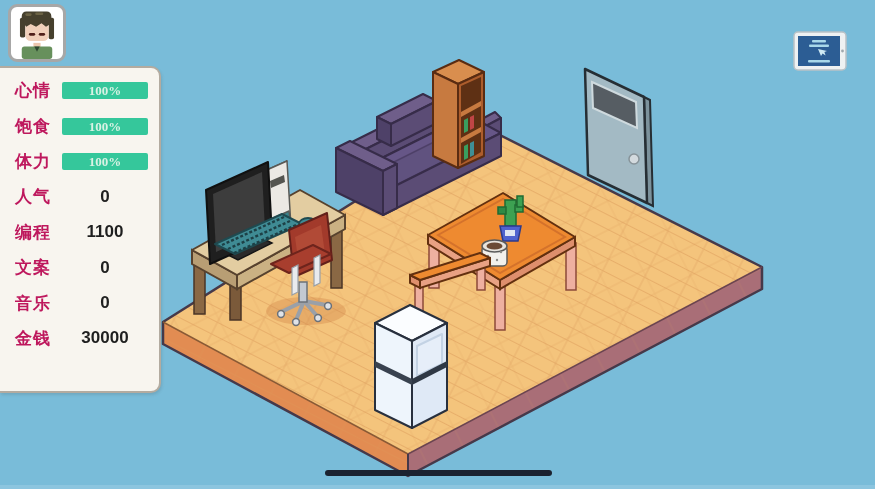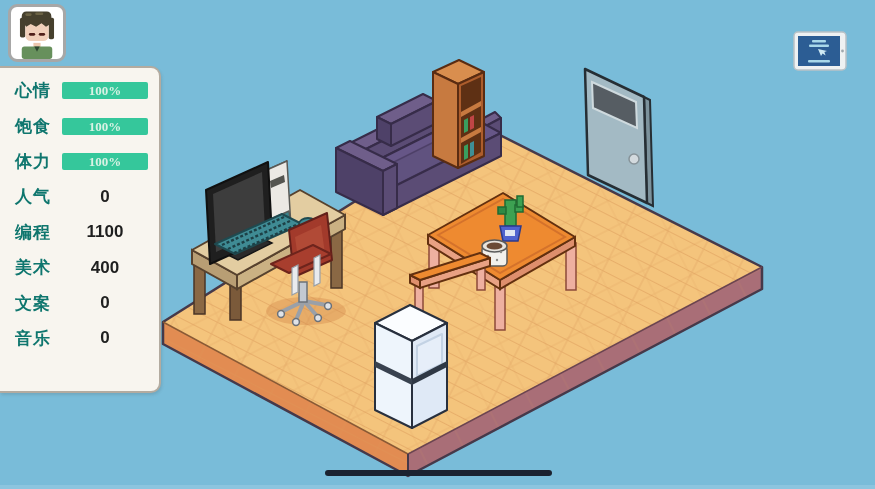--- a/index.html
+++ b/index.html
@@ -10,21 +10,21 @@
   
   .avatar-btn{position:absolute;left:8px;top:4px;width:58px;height:58px;background:#ffffff;
     border:3px solid #a7a7a7;border-radius:9px;box-sizing:border-box;cursor:pointer;overflow:hidden;}
   .avatar-btn svg{display:block;width:100%;height:100%;}
 
   
   .stats-panel{position:absolute;left:0;top:66px;width:161px;height:327px;background:#f8f5ef;
     border:2px solid #b3aba0;border-left:none;border-radius:0 10px 10px 0;box-sizing:border-box;
     padding:5px 0 0 0;box-shadow:1px 2px 3px rgba(60,60,60,.15);}
   .stat-row{display:flex;align-items:center;height:35.4px;padding:0 11px 0 15px;}
-  .stat-label{width:40px;font-size:17px;font-weight:600;color:#0f766e;letter-spacing:1px;white-space:nowrap;}
+  .stat-label{width:40px;font-size:17px;font-weight:600;color:#be185d;letter-spacing:1px;white-space:nowrap;}
   .stat-bar{flex:1;height:17px;margin-left:7px;background:#35c79b;border-radius:2px;
     display:flex;align-items:center;justify-content:center;font-family:Liberation Serif, serif;}
   .stat-bar span{font-size:13px;color:#d9f2e4;font-weight:600;line-height:1;}
   .stat-value{flex:1;margin-left:7px;text-align:center;font-size:17px;font-weight:600;color:#1f1f1f;}
 
   
   .tablet-btn{position:absolute;left:793px;top:31px;width:54px;height:42px;cursor:pointer;}
   .tablet-btn svg{display:block;width:100%;height:100%;}
 
   
@@ -246,30 +246,30 @@
     </div>
     <div class="stat-row">
       <span class="stat-label">人气</span>
       <span class="stat-value">0</span>
     </div>
     <div class="stat-row">
       <span class="stat-label">编程</span>
       <span class="stat-value">1100</span>
     </div>
     <div class="stat-row">
-      <span class="stat-label">美术</span>
-      <span class="stat-value">400</span>
-    </div>
-    <div class="stat-row">
       <span class="stat-label">文案</span>
       <span class="stat-value">0</span>
     </div>
     <div class="stat-row">
       <span class="stat-label">音乐</span>
       <span class="stat-value">0</span>
+    </div>
+    <div class="stat-row">
+      <span class="stat-label">金钱</span>
+      <span class="stat-value">30000</span>
     </div>
   </div>
 
   <div class="tablet-btn">
     <svg viewBox="0 0 54 42">
       <rect x="1" y="1" width="52" height="38" rx="4" fill="#eef1f2" stroke="#b9c1c6" stroke-width="1.5"></rect>
       <rect x="5" y="5" width="42" height="30" fill="#2c5d94"></rect>
       <rect x="19" y="9" width="14" height="2.6" rx="1" fill="#a8d8ea"></rect>
       <rect x="16" y="13.5" width="20" height="2.6" rx="1" fill="#a8d8ea"></rect>
       <path d="M25 18 l3 7 1.6 -2.6 3 2 -1.2 -3.4 2.6 -1 Z" fill="#cfeaf4"></path>

